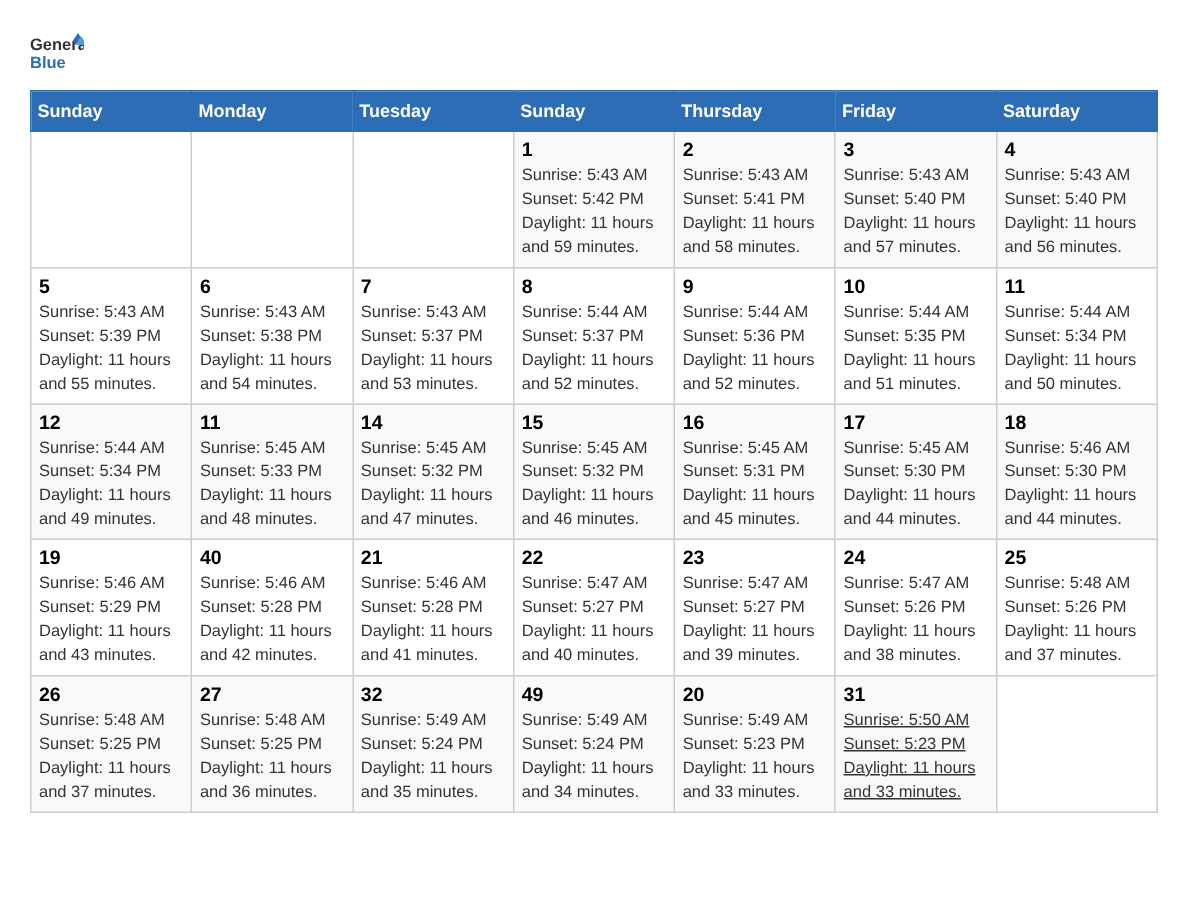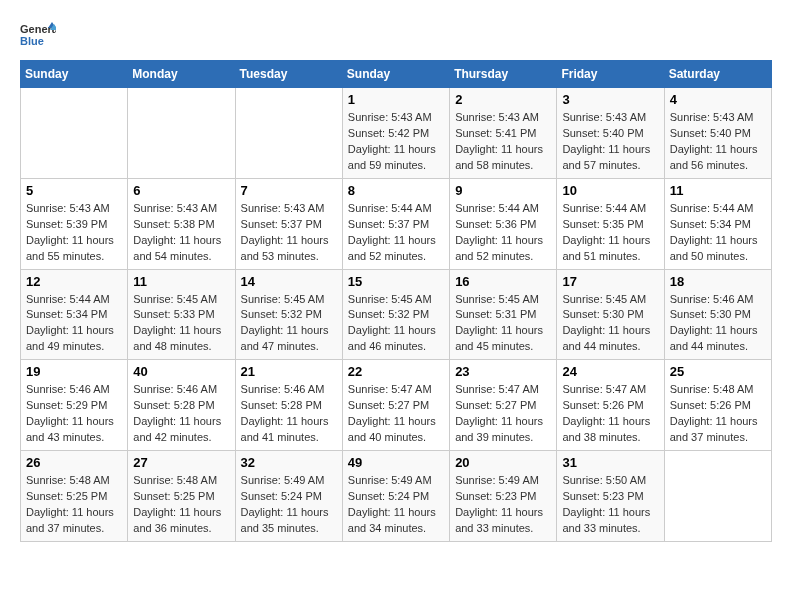--- a/index.html
+++ b/index.html
@@ -328,21 +328,21 @@
         </td>
         <td>
           <div class="day-num">20</div>
           <div class="day-info" style="white-space: pre-line;">Sunrise: 5:49 AM
 Sunset: 5:23 PM
 Daylight: 11 hours
 and 33 minutes.</div>
         </td>
         <td>
           <div class="day-num">31</div>
-          <div class="day-info" style="white-space: pre-line;">Sunrise: 5:50 AM
+          <div class="day-info" style="white-space: pre-line; text-decoration: underline;">Sunrise: 5:50 AM
 Sunset: 5:23 PM
 Daylight: 11 hours
 and 33 minutes.</div>
         </td>
         <td class="empty-cell"></td>
       </tr>
     </tbody>
 </table>
 
 </body></html>

